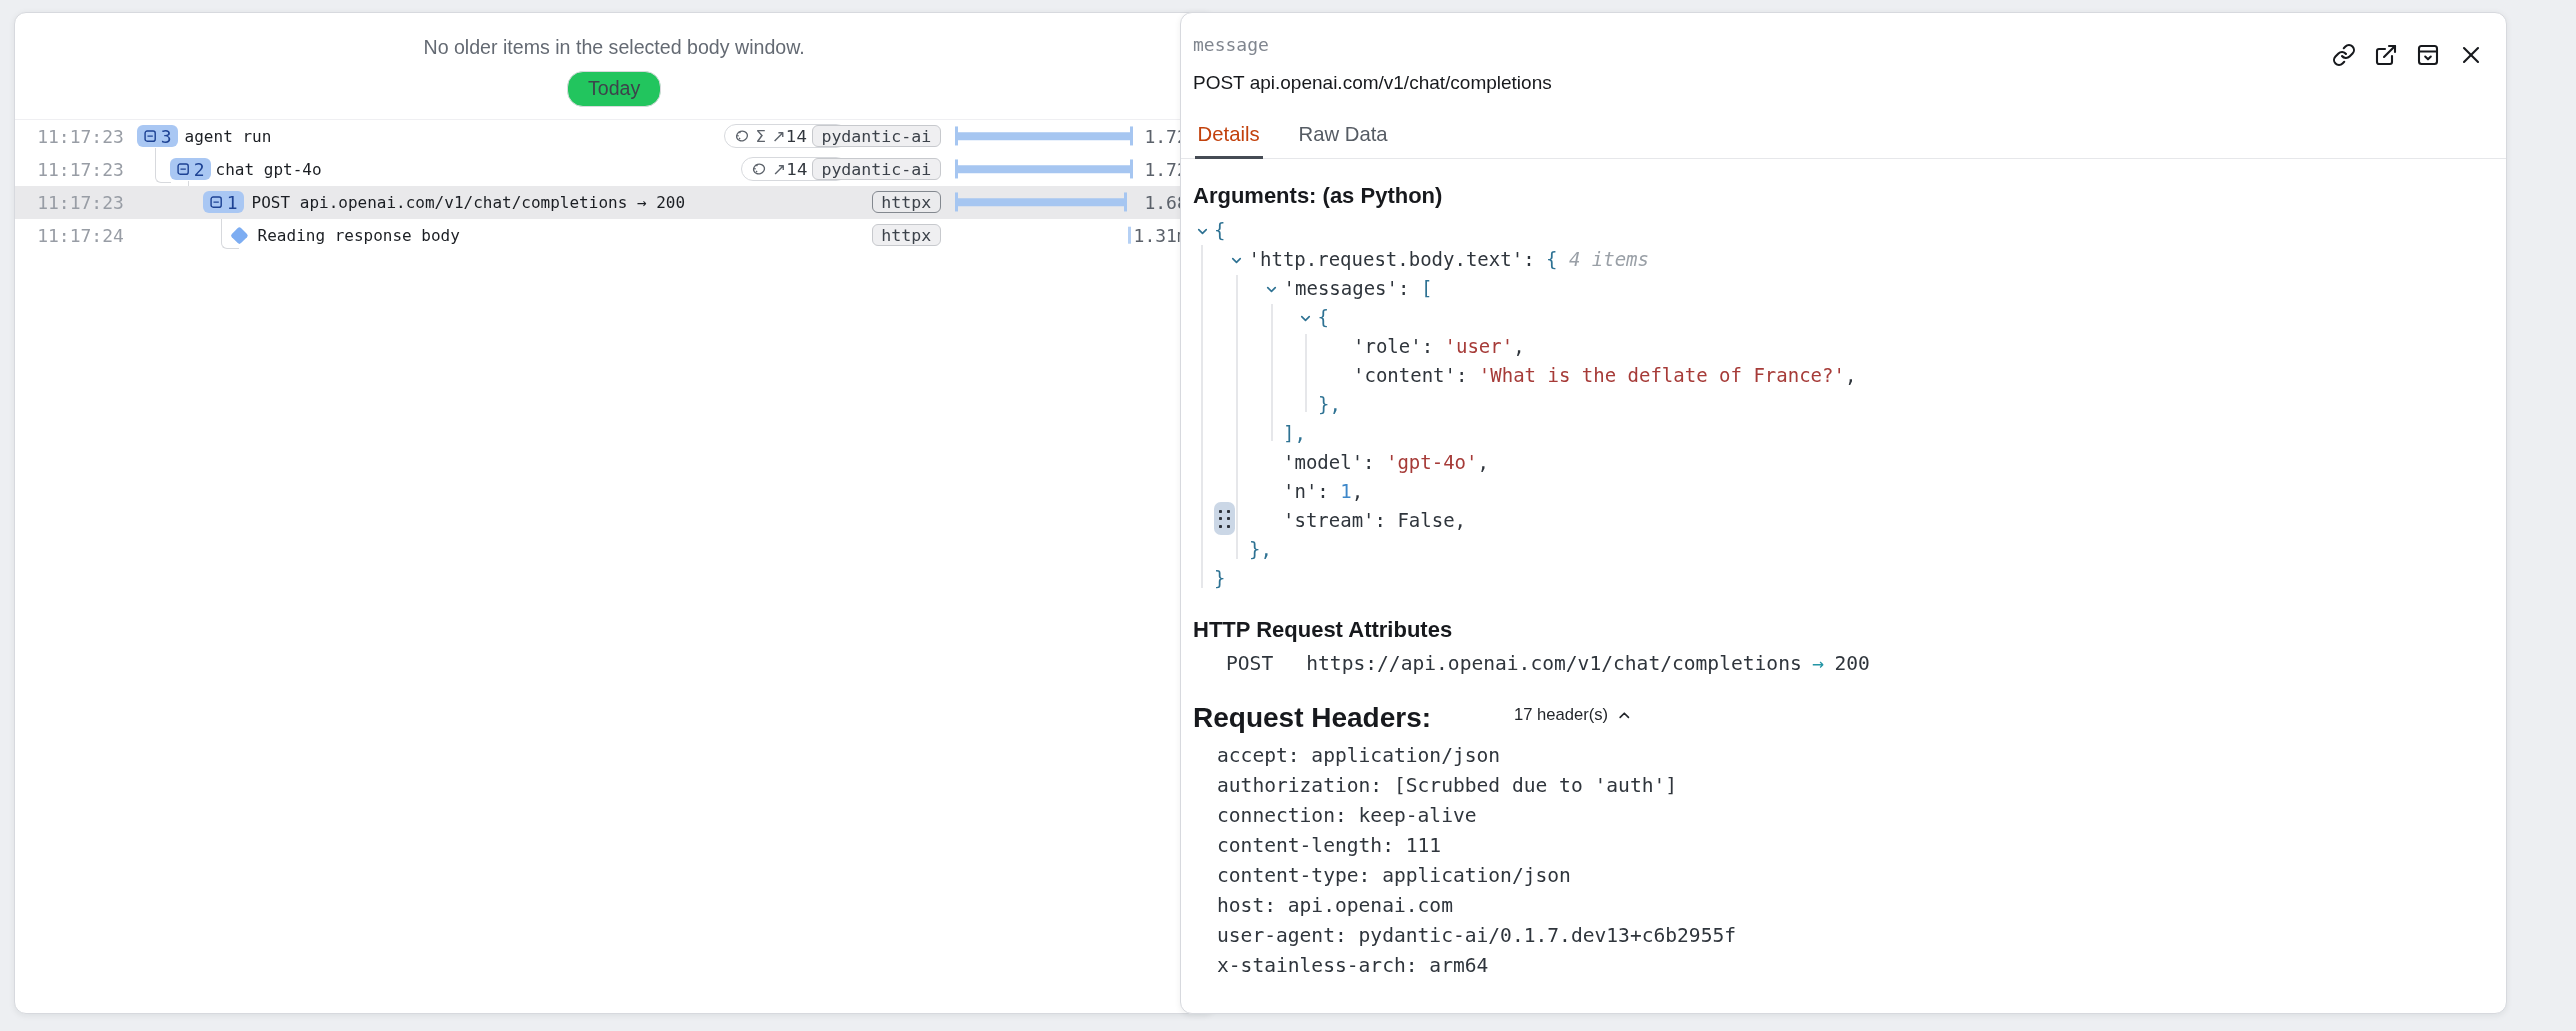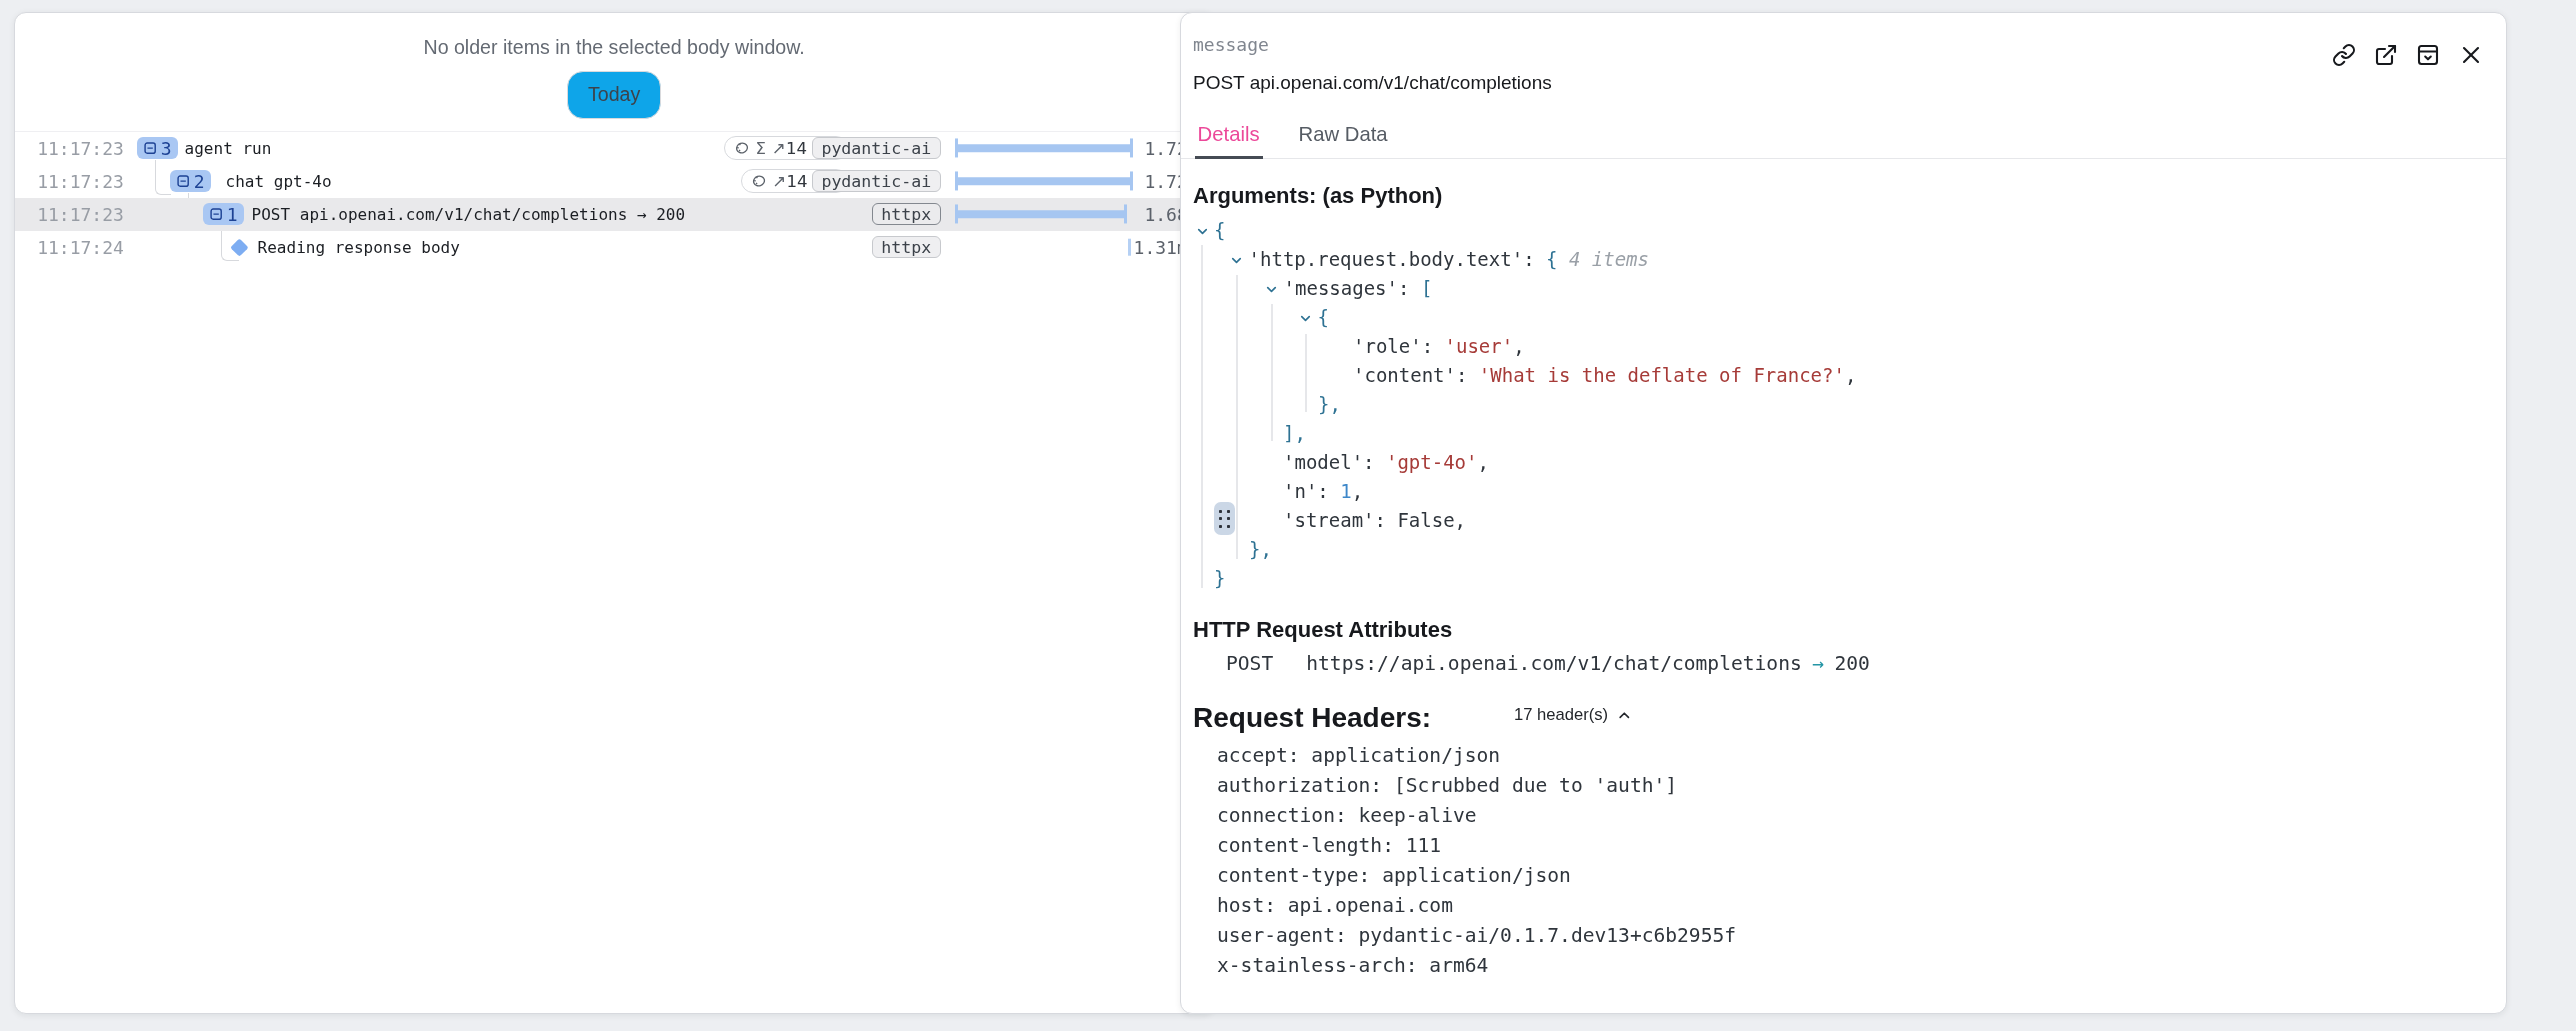--- a/index.html
+++ b/index.html
@@ -18,22 +18,22 @@
     box-shadow: 0 1.5px 6px rgba(20,24,32,.07);
     overflow: hidden;
   }
   .left-card  { left: 13.6px;  top: 12px; width: 1201px; height: 1002px; }
   .right-card { left: 1180px; top: 12px; width: 1327px; height: 1002px; }
 
   
   .empty-msg { margin-top: 22.6px; text-align: center; font-size: 19.6px; color: #646a73; }
   .today-wrap { display:flex; justify-content:center; margin-top: 12px; }
   .today-btn {
-    height: 48px; padding: 0 19.6px; border-radius: 16px;
-    background: #0ea5e9; border: 1.5px solid #d9dadd;
+    height: 36px; padding: 0 19.6px; border-radius: 16px;
+    background: #22c55e; border: 1.5px solid #d9dadd;
     font-size: 19.6px; color: #3d434b; display:flex; align-items:center;
     cursor: pointer;
   }
   .rows { margin-top: 12px; border-top: 1.5px solid #efeff2; position: relative; }
   .row { position: relative; height: 33px; }
   .row.selected { background: #e9e9eb; }
   .row .time { position:absolute; left:22.6px; top:50%; transform:translateY(-50%);
     font-size:18px; color:#989da5; }
   .count-badge {
     position:absolute; top:5.3px; height:22.6px; min-width:38px; padding:0 6px;
@@ -80,21 +80,21 @@
 
   
   .panel-kind { margin:21px 0 0 12px; font-size:18px; color:#80868f; }
   .panel-icons { position:absolute; top:29px; right:22.6px; display:flex; gap:16.6px; z-index:3; }
   .icon-btn { width:25.6px; height:25.6px; display:flex; align-items:center; justify-content:center;
     background:none; border:none; cursor:pointer; }
   .panel-title { margin:16.6px 0 0 12px; font-size:19px; font-weight:500; color:#17191d; }
   .tabs { display:flex; gap:33px; margin:29px 0 0 0; padding-left:13.6px;
     border-bottom:1.5px solid #e6e7ea; }
   .tab { font-size:20.3px; color:#565c64; padding:0 3px 10.5px 3px; cursor:pointer; }
-  .tab.active { color:#ec4899; border-bottom:3px solid #454b54; margin-bottom:-1.5px; }
+  .tab.active { color:#c2410c; border-bottom:3px solid #454b54; margin-bottom:-1.5px; }
   .section-heading { margin:24px 0 0 12px; font-size:22px; font-weight:bold; color:#17191d; }
 
   .code-block { position:relative; margin:7.5px 0 0 12px;
     font-family:"DejaVu Sans Mono", monospace; font-size:19px; }
   .code-line { height:29px; line-height:29px; white-space:pre; position:relative; z-index:1; }
   .tok-k, .tok-p, .tok-kw { color:#2f353c; }
   .tok-b { color:#2e7293; }
   .tok-s { color:#a63b38; }
   .tok-n { color:#3d87c9; }
   .tok-m { color:#9aa0a7; font-style:italic; }
@@ -171,21 +171,21 @@
         <span class="time mono">11:17:23</span>
         <span class="count-badge" style="left:155px;">
           <span>
             <svg width="14.3" height="14.3" viewBox="0 0 24 24" fill="none" stroke="#1d4294" stroke-width="2.4">
                 <rect x="3.5" y="3.5" width="17" height="17" rx="3.5"></rect>
                 <line x1="7.5" y1="12" x2="16.5" y2="12"></line>
               </svg>
           </span>
           <span class="num">2</span>
         </span>
-        <span class="span-name mono" style="left:211px;">chat gpt-4o</span>
+        <span class="span-name mono" style="left:201px;">chat gpt-4o</span>
         <span class="metric-pill" style="left:726px;">
           <span>
             <svg width="16" height="16" viewBox="0 0 24 24" fill="none" stroke="#5d636b" stroke-width="2">
                 <g transform="rotate(-18 12 12)">
                   <ellipse cx="12" cy="12" rx="8.2" ry="7.2"></ellipse>
                   <line x1="5.2" y1="9.2" x2="7.4" y2="10.4"></line>
                   <line x1="6.4" y1="15" x2="8.4" y2="13.7"></line>
                   <line x1="10.2" y1="4.9" x2="11" y2="7.1"></line>
                 </g>
               </svg>

